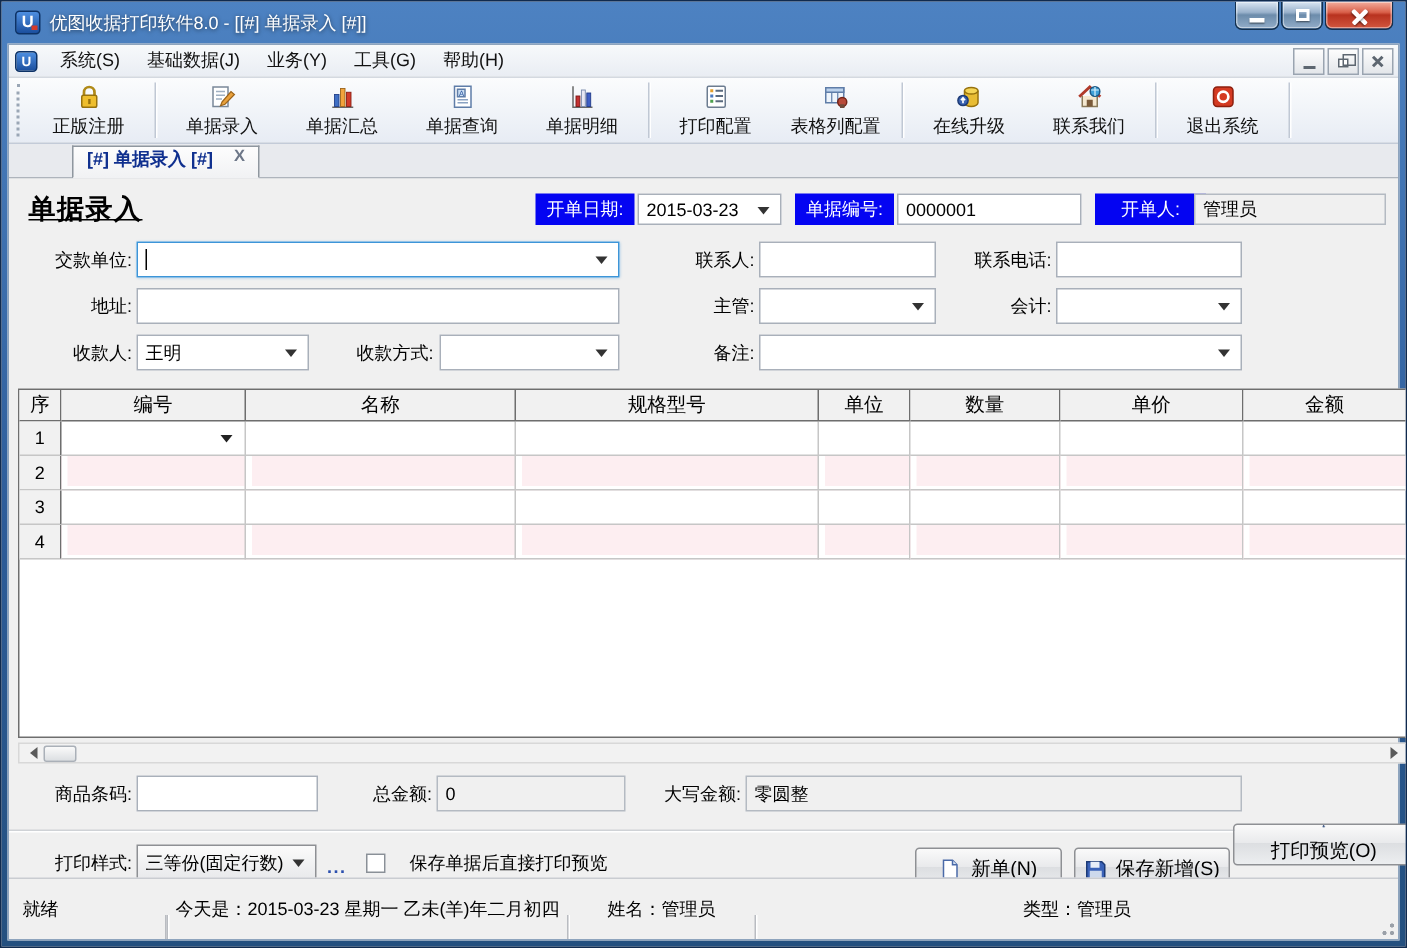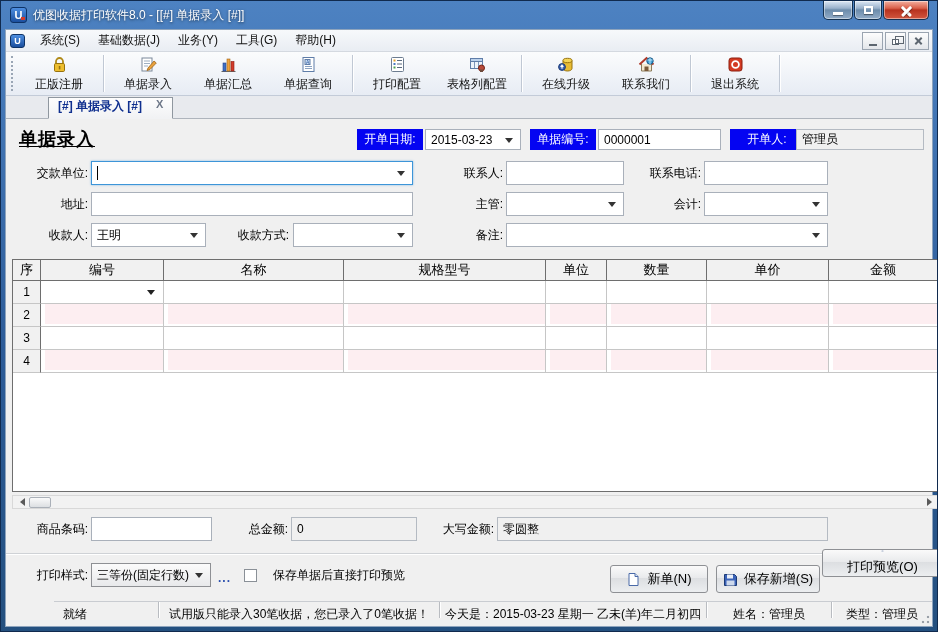--- a/index.html
+++ b/index.html
@@ -81,21 +81,21 @@
   .hs-thumb { width:22px; height:11px; background:linear-gradient(#fafafa,#dcdfe2); border:1px solid #aab0b8; border-radius:2px; margin-left:2px; }
 
   
   .sepline { position:absolute; left:0; right:0; top:434px; border-top:1px solid #cfd2d6; border-bottom:1px solid #fff; }
   .more-btn { position:absolute; font-weight:bold; color:#2b4fae; letter-spacing:1px; }
   .checkbox { position:absolute; width:13px; height:13px; background:#fff; border:1px solid #8a9097; }
   .btn { position:absolute; height:28px; border:1px solid #8e9094; border-radius:3px; background:linear-gradient(#fafafa,#e9eaec 45%,#dcdee1 46%,#eceef0); display:flex; align-items:center; justify-content:center; gap:6px; font-size:13px; color:#000; }
   .btn svg { width:15px; height:15px; }
 
   
-  .statusbar { height:25px; background:#f0f0f0; border-top:1px solid #c9ccd1; display:flex; align-items:flex-start; font-size:12px; color:#000; position:relative;margin-left:48px; }
+  .statusbar { height:41px; background:#f0f0f0; border-top:1px solid #c9ccd1; display:flex; align-items:flex-end; font-size:12px; color:#000; position:relative; }
   .sb-seg { height:100%; display:flex; align-items:center; justify-content:center; }
   .sb-sep { width:1px; height:16px; background:#b9bcc1; box-shadow:1px 0 0 #fff; }
   .sb-ready { width:104px; justify-content:flex-start; padding-left:9px; }
   .sb-trial { width:280px; }
   .sb-today { width:266px; }
   .sb-name { width:124px; }
   .sb-type { flex:1; }
   .grip { position:absolute; right:1px; bottom:1px; width:12px; height:12px; background:
     radial-gradient(circle at 9px 9px,#9aa0a8 1.2px,transparent 1.6px),
     radial-gradient(circle at 9px 4px,#9aa0a8 1.2px,transparent 1.6px),
@@ -175,20 +175,29 @@
       </div>
       <div class="tb-item">
         <svg viewBox="0 0 19 19">
             <rect x="4" y="2.5" width="11" height="14" fill="#fff" stroke="#5f7da8"></rect>
             <rect x="6" y="4.5" width="5" height="5" fill="#c9ddf2" stroke="#5f7da8"></rect>
             <text x="7" y="9" font-size="5" fill="#2a56a0" font-family="sans-serif">A</text>
             <path d="M6 11.5h7M6 13.5h7" stroke="#8aa2c2" stroke-width="1"></path>
           </svg>
         <span>单据查询</span>
       </div>
+      <div class="tb-item">
+        <svg viewBox="0 0 19 19">
+            <path d="M3 2.5v14h13" stroke="#666" fill="none" stroke-width="1"></path>
+            <rect x="5" y="9" width="2.6" height="7" fill="#c43131" stroke="#7d1717" stroke-width=".6"></rect>
+            <rect x="8.6" y="5" width="2.6" height="11" fill="#e8e8f4" stroke="#7788aa" stroke-width=".6"></rect>
+            <rect x="12.2" y="7" width="2.6" height="9" fill="#3f5fc4" stroke="#203a8a" stroke-width=".6"></rect>
+          </svg>
+        <span>单据明细</span>
+      </div>
       <div class="tb-sep"></div>
       <div class="tb-item">
         <svg viewBox="0 0 19 19">
             <rect x="3.5" y="2.5" width="12" height="14" rx="1" fill="#fff" stroke="#6c7c90"></rect>
             <rect x="5.5" y="4.5" width="2" height="2" fill="#e4a02c"></rect>
             <rect x="5.5" y="8" width="2" height="2" fill="#4a7ac0"></rect>
             <rect x="5.5" y="11.5" width="2" height="2" fill="#4ca04c"></rect>
             <path d="M9 5.5h5M9 9h5M9 12.5h5" stroke="#5a6a7e" stroke-width="1.2"></path>
           </svg>
         <span>打印配置</span>
@@ -372,21 +381,20 @@
             <rect x="4.5" y="9" width="6" height="5" fill="#fff" stroke="#3a5280"></rect>
             <path d="M5.5 10.8h4M5.5 12.3h4" stroke="#7a8aa0" stroke-width=".8"></path>
           </svg>
         <span>打印预览(O)</span>
       </div>
     </div>
 
     <div class="statusbar">
       <div class="sb-seg sb-ready">就绪</div>
       <div class="sb-sep"></div>
-      <div class="sb-seg sb-trial">试用版只能录入30笔收据，您已录入了0笔收据！</div>
       <div class="sb-sep"></div>
       <div class="sb-seg sb-today">今天是：2015-03-23 星期一 乙未(羊)年二月初四</div>
       <div class="sb-sep"></div>
       <div class="sb-seg sb-name">姓名：管理员</div>
       <div class="sb-sep"></div>
       <div class="sb-seg sb-type">类型：管理员</div>
       <div class="grip"></div>
     </div>
 
   </div>

